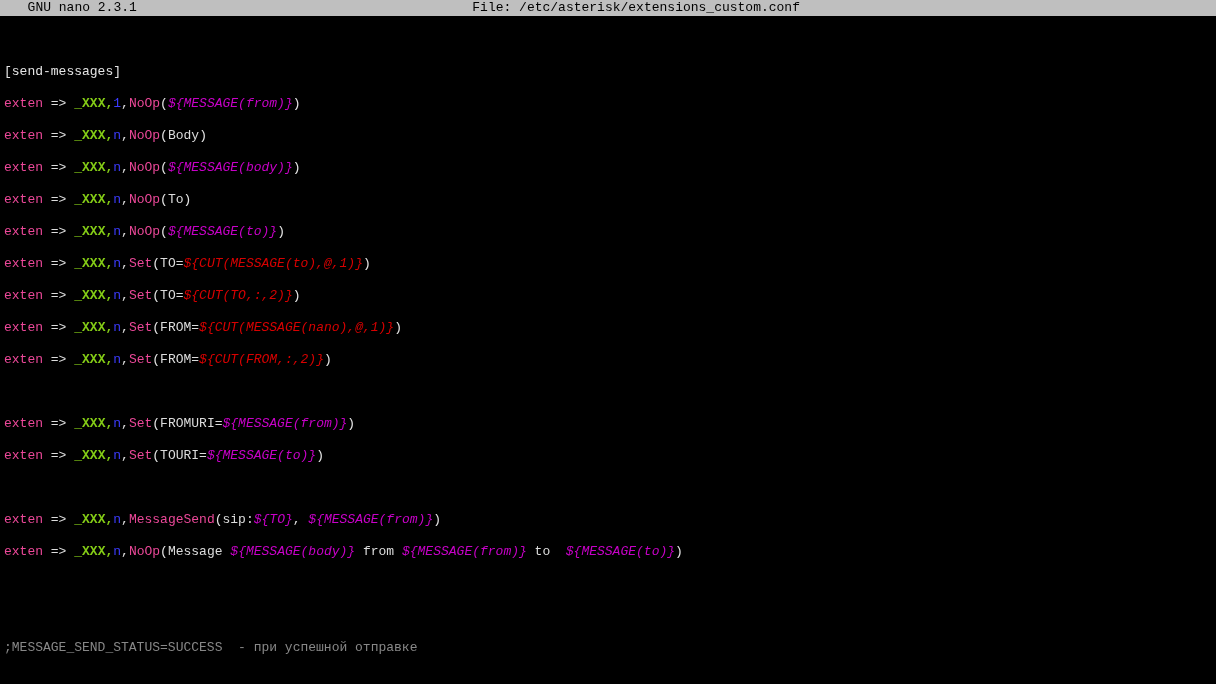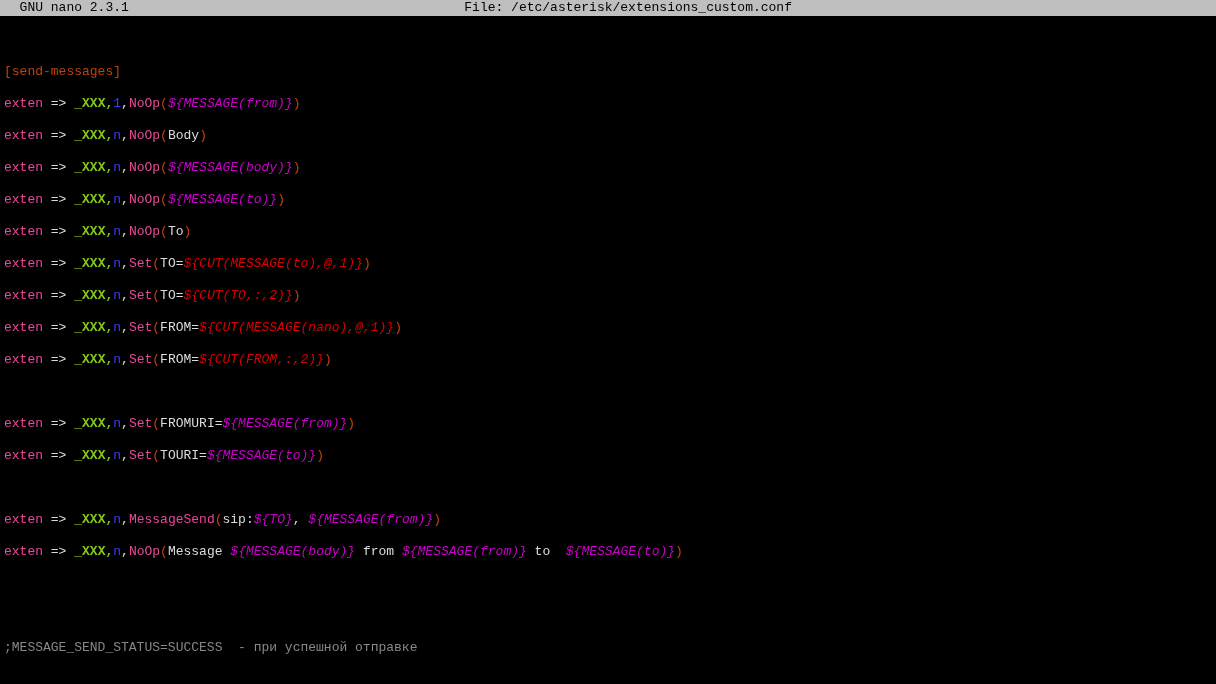--- a/index.html
+++ b/index.html
@@ -12,48 +12,48 @@
     width: 1216px;
     height: 684px;
     overflow: hidden;
     color: #bbb;
   }
   .titlebar {
     background: #bfbfbf;
     color: #000;
     white-space: pre;
     height: 16px;
-    padding: 0 4px;
+    padding: 0 12px;
   }
   .content {
     padding: 0 4px;
     white-space: pre;
   }
-  .c-green   { color: #c2410c; }
+  .c-green   { color: #e5e5e5; }
   .c-cyan    { color: #ec4899; }
   .c-white   { color: #dcdcdc; }
   .c-magenta { color: #c800c8; font-style: italic; }
   .c-yellow  { color: #84cc16; font-weight: bold; }
   .c-blue    { color: #3c3cff; }
   .c-red     { color: #d80000; font-style: italic; }
   .c-dim     { color: #888888; }
 </style>
 </head>
 <body>
 
 <div class="titlebar"><span>  GNU nano 2.3.1</span><span>                                           </span><span>File: /etc/asterisk/extensions_custom.conf</span></div>
 
 <div class="content">
 <div> </div>
 <div><span class="c-green">[send-messages]</span></div>
 <div><span class="c-cyan">exten</span><span class="c-white"> =&gt; </span><span class="c-yellow">_XXX,</span><span class="c-blue">1</span><span class="c-white">,</span><span class="c-cyan">NoOp</span><span class="c-green">(</span><span class="c-magenta">${MESSAGE(from)}</span><span class="c-green">)</span></div>
 <div><span class="c-cyan">exten</span><span class="c-white"> =&gt; </span><span class="c-yellow">_XXX,</span><span class="c-blue">n</span><span class="c-white">,</span><span class="c-cyan">NoOp</span><span class="c-green">(</span><span class="c-white">Body</span><span class="c-green">)</span></div>
 <div><span class="c-cyan">exten</span><span class="c-white"> =&gt; </span><span class="c-yellow">_XXX,</span><span class="c-blue">n</span><span class="c-white">,</span><span class="c-cyan">NoOp</span><span class="c-green">(</span><span class="c-magenta">${MESSAGE(body)}</span><span class="c-green">)</span></div>
+<div><span class="c-cyan">exten</span><span class="c-white"> =&gt; </span><span class="c-yellow">_XXX,</span><span class="c-blue">n</span><span class="c-white">,</span><span class="c-cyan">NoOp</span><span class="c-green">(</span><span class="c-white">To</span><span class="c-green">)</span></div>
 <div><span class="c-cyan">exten</span><span class="c-white"> =&gt; </span><span class="c-yellow">_XXX,</span><span class="c-blue">n</span><span class="c-white">,</span><span class="c-cyan">NoOp</span><span class="c-green">(</span><span class="c-magenta">${MESSAGE(to)}</span><span class="c-green">)</span></div>
-<div><span class="c-cyan">exten</span><span class="c-white"> =&gt; </span><span class="c-yellow">_XXX,</span><span class="c-blue">n</span><span class="c-white">,</span><span class="c-cyan">NoOp</span><span class="c-green">(</span><span class="c-white">To</span><span class="c-green">)</span></div>
 <div><span class="c-cyan">exten</span><span class="c-white"> =&gt; </span><span class="c-yellow">_XXX,</span><span class="c-blue">n</span><span class="c-white">,</span><span class="c-cyan">Set</span><span class="c-green">(</span><span class="c-white">TO=</span><span class="c-red">${CUT(MESSAGE(to),@,1)}</span><span class="c-green">)</span></div>
 <div><span class="c-cyan">exten</span><span class="c-white"> =&gt; </span><span class="c-yellow">_XXX,</span><span class="c-blue">n</span><span class="c-white">,</span><span class="c-cyan">Set</span><span class="c-green">(</span><span class="c-white">TO=</span><span class="c-red">${CUT(TO,:,2)}</span><span class="c-green">)</span></div>
 <div><span class="c-cyan">exten</span><span class="c-white"> =&gt; </span><span class="c-yellow">_XXX,</span><span class="c-blue">n</span><span class="c-white">,</span><span class="c-cyan">Set</span><span class="c-green">(</span><span class="c-white">FROM=</span><span class="c-red">${CUT(MESSAGE(nano),@,1)}</span><span class="c-green">)</span></div>
 <div><span class="c-cyan">exten</span><span class="c-white"> =&gt; </span><span class="c-yellow">_XXX,</span><span class="c-blue">n</span><span class="c-white">,</span><span class="c-cyan">Set</span><span class="c-green">(</span><span class="c-white">FROM=</span><span class="c-red">${CUT(FROM,:,2)}</span><span class="c-green">)</span></div>
 <div> </div>
 <div><span class="c-cyan">exten</span><span class="c-white"> =&gt; </span><span class="c-yellow">_XXX,</span><span class="c-blue">n</span><span class="c-white">,</span><span class="c-cyan">Set</span><span class="c-green">(</span><span class="c-white">FROMURI=</span><span class="c-magenta">${MESSAGE(from)}</span><span class="c-green">)</span></div>
 <div><span class="c-cyan">exten</span><span class="c-white"> =&gt; </span><span class="c-yellow">_XXX,</span><span class="c-blue">n</span><span class="c-white">,</span><span class="c-cyan">Set</span><span class="c-green">(</span><span class="c-white">TOURI=</span><span class="c-magenta">${MESSAGE(to)}</span><span class="c-green">)</span></div>
 <div> </div>
 <div><span class="c-cyan">exten</span><span class="c-white"> =&gt; </span><span class="c-yellow">_XXX,</span><span class="c-blue">n</span><span class="c-white">,</span><span class="c-cyan">MessageSend</span><span class="c-green">(</span><span class="c-white">sip:</span><span class="c-magenta">${TO}</span><span class="c-white">, </span><span class="c-magenta">${MESSAGE(from)}</span><span class="c-green">)</span></div>
 <div><span class="c-cyan">exten</span><span class="c-white"> =&gt; </span><span class="c-yellow">_XXX,</span><span class="c-blue">n</span><span class="c-white">,</span><span class="c-cyan">NoOp</span><span class="c-green">(</span><span class="c-white">Message </span><span class="c-magenta">${MESSAGE(body)}</span><span class="c-white"> from </span><span class="c-magenta">${MESSAGE(from)}</span><span class="c-white"> to  </span><span class="c-magenta">${MESSAGE(to)}</span><span class="c-green">)</span></div>

